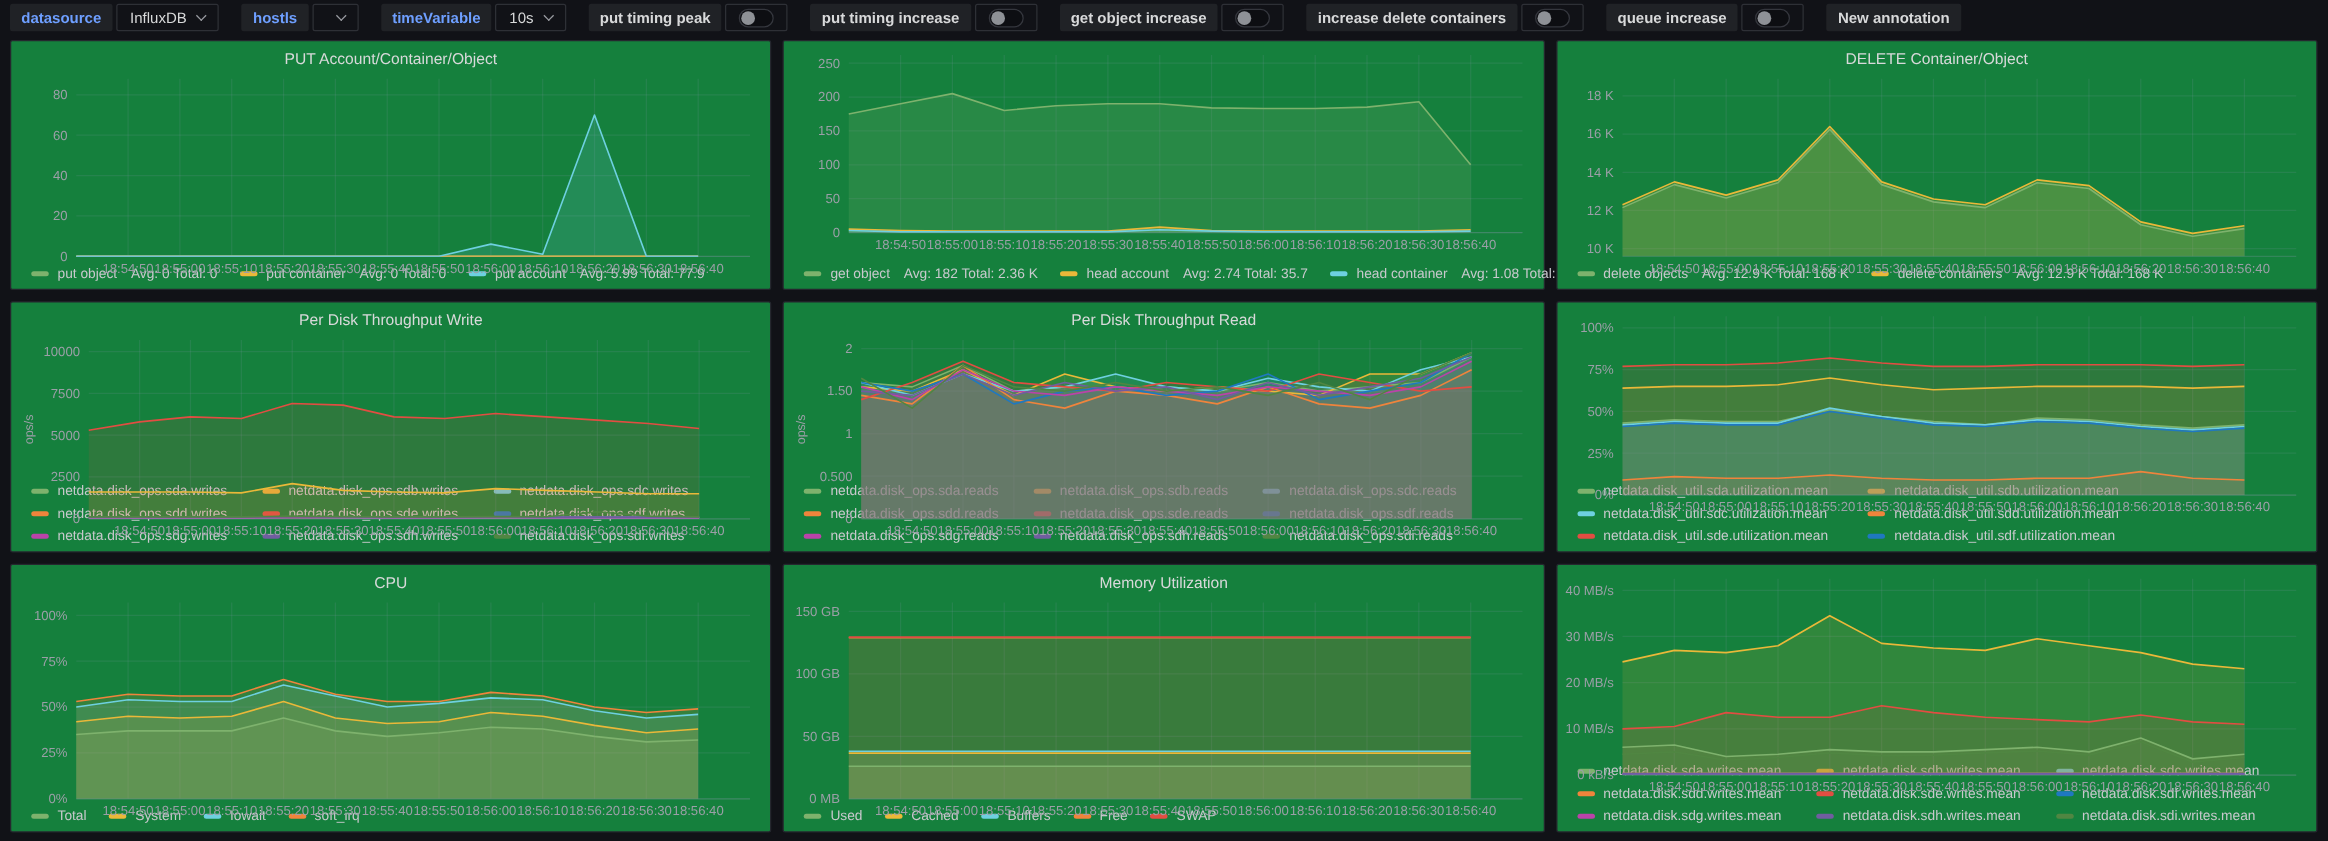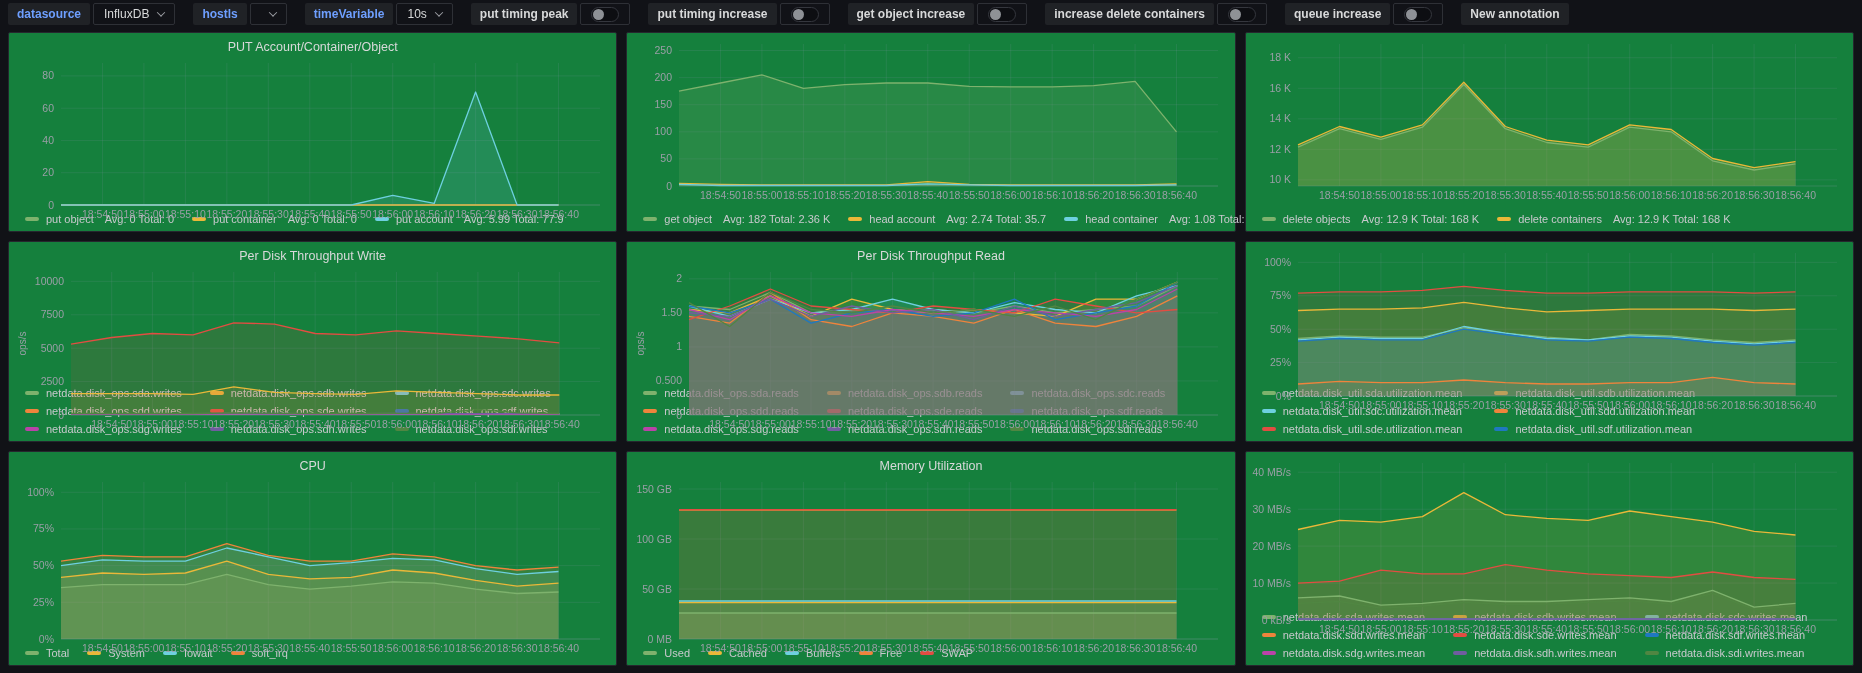--- a/index.html
+++ b/index.html
@@ -250,20 +250,21 @@
           <span class="stats">Avg: 2.74 Total: 35.7</span>
         </span>
         <span class="li">
           <span class="sw" style="background: rgb(110, 208, 224);"></span>
           <span>head container</span>
           <span class="stats">Avg: 1.08 Total: 14.1</span>
         </span>
       </div>
   </section>
   <section class="panel">
+    <div class="panel-title">DELETE Container/Object</div>
     <div class="chart">
         <svg width="595" height="166">
           <g>
             <line x1="46" x2="585" y1="142.89247311827955" y2="142.89247311827955" stroke="rgba(130,150,170,0.16)" stroke-width="1"></line>
             <line x1="46" x2="585" y1="112.35483870967742" y2="112.35483870967742" stroke="rgba(130,150,170,0.16)" stroke-width="1"></line>
             <line x1="46" x2="585" y1="81.81720430107526" y2="81.81720430107526" stroke="rgba(130,150,170,0.16)" stroke-width="1"></line>
             <line x1="46" x2="585" y1="51.27956989247309" y2="51.27956989247309" stroke="rgba(130,150,170,0.16)" stroke-width="1"></line>
             <line x1="46" x2="585" y1="20.74193548387094" y2="20.74193548387094" stroke="rgba(130,150,170,0.16)" stroke-width="1"></line>
             <line x1="87.46153846153845" x2="87.46153846153845" y1="7" y2="149" stroke="rgba(130,150,170,0.16)" stroke-width="1"></line>
             <line x1="128.9230769230769" x2="128.9230769230769" y1="7" y2="149" stroke="rgba(130,150,170,0.16)" stroke-width="1"></line>

